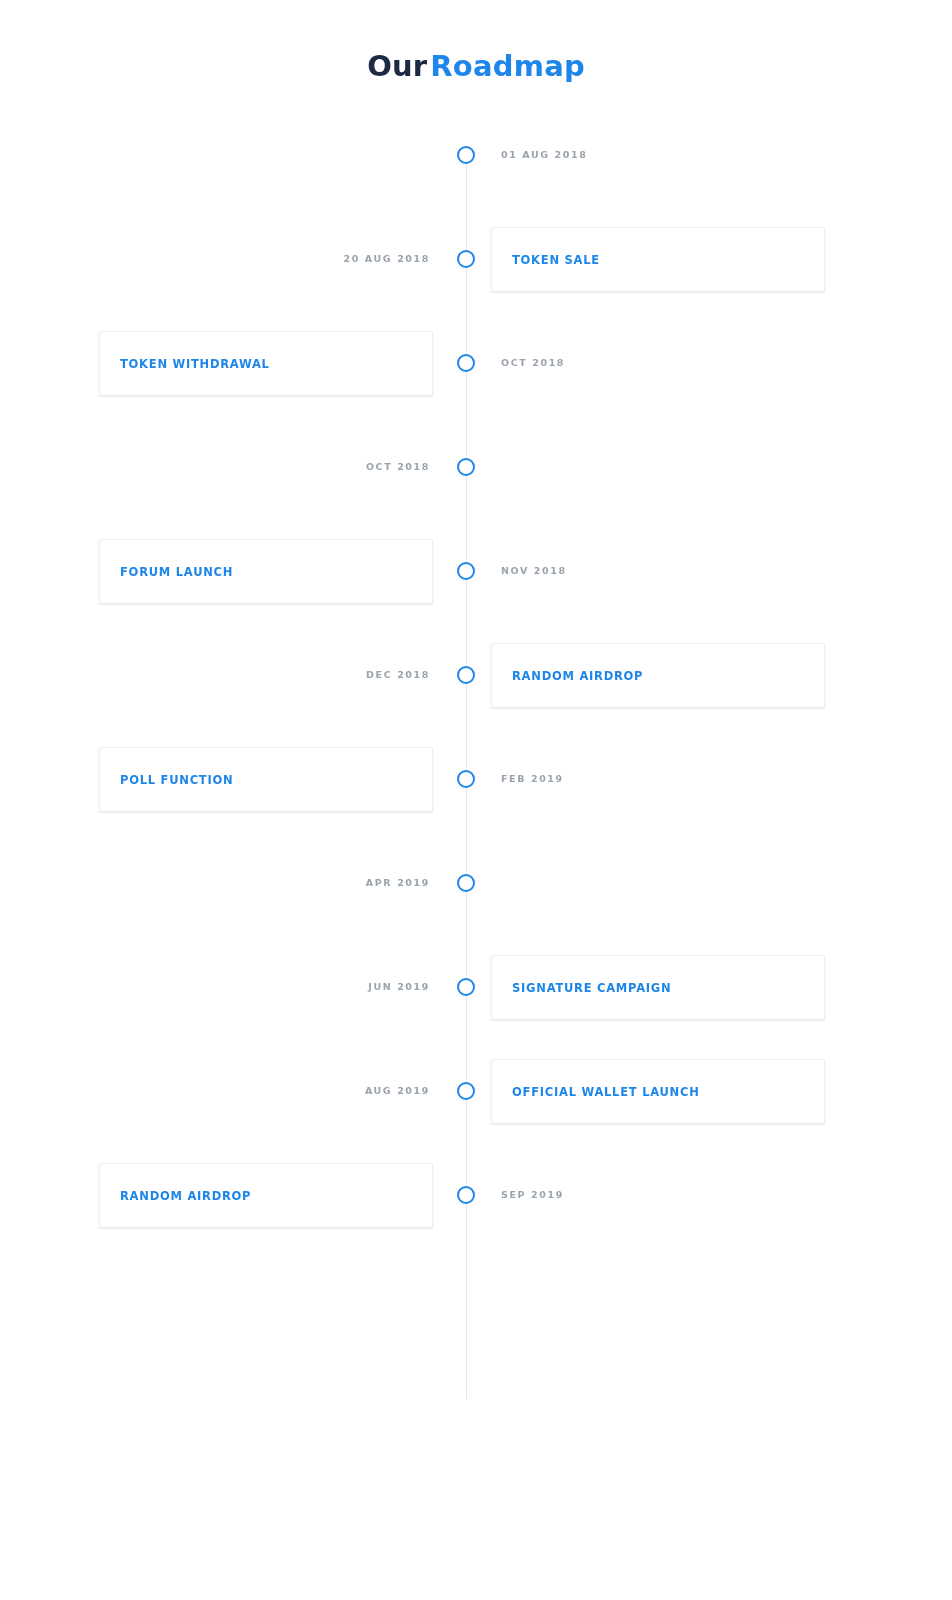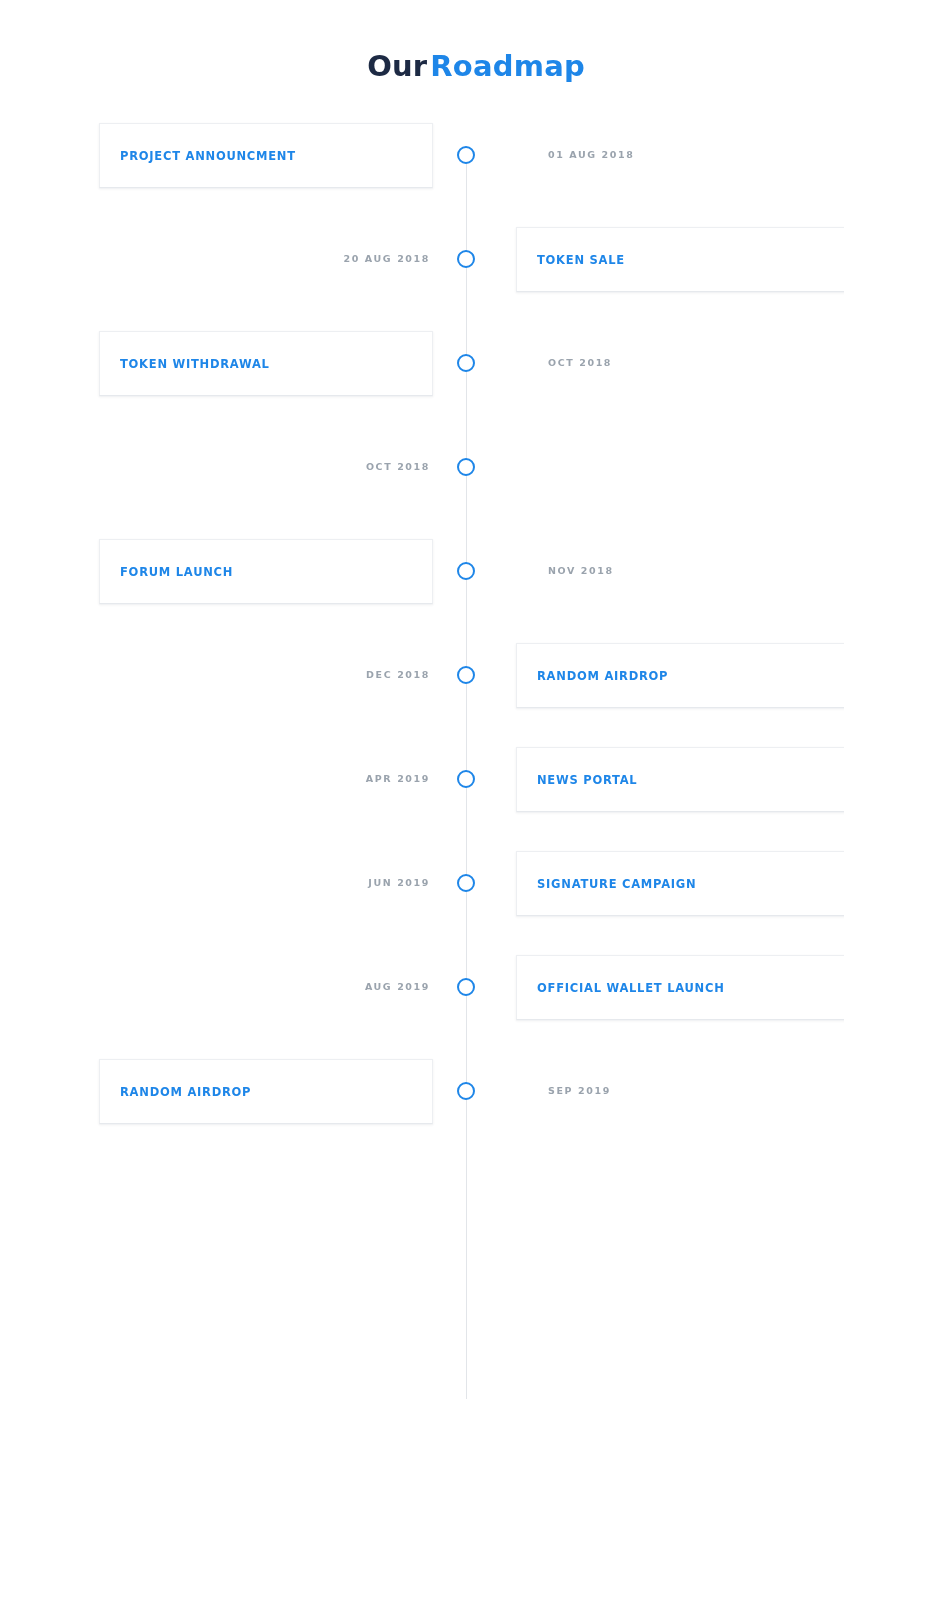--- a/index.html
+++ b/index.html
@@ -70,21 +70,21 @@
     height: 65px;
     background: #ffffff;
     border: 1px solid #edeff2;
     border-bottom-color: #e6e9ed;
     box-shadow: 0 1px 3px rgba(60, 72, 88, 0.055),
                 0 1px 1px rgba(60, 72, 88, 0.03);
     display: flex;
     align-items: center;
   }
   .row.left  .card { left: 99px; }
-  .row.right .card { left: 516px; }
+  .row.right .card { left: 491px; }
 
   .card-label {
     font-family: "DejaVu Sans", sans-serif;
     font-size: 11.5px;
     font-weight: bold;
     color: #1e86e8;
     letter-spacing: 0.75px;
     padding-left: 20px;
     white-space: nowrap;
     text-transform: uppercase;
@@ -109,39 +109,36 @@
     top: 26px;
     font-family: "DejaVu Sans", sans-serif;
     font-size: 9.5px;
     font-weight: bold;
     color: #9aa3ad;
     letter-spacing: 1.6px;
     white-space: nowrap;
     text-transform: uppercase;
     line-height: 12px;
   }
-  .row.left  .date { left: 501px; text-align: center; margin-left: 47px; }
+  .row.left  .date { left: 501px; text-align: center; }
   .row.right .date { left: 190px; width: 240px; text-align: right; }
 </style>
 </head>
 <body>
 
 <div class="page">
 
   <div class="title-wrap">
     <h1 class="title"><span class="t-dark">Our</span><span class="t-blue">Roadmap</span></h1>
   </div>
 
   <div class="spine"></div>
 
   <div class="timeline" id="timeline-root">
       <div class="row left">
-        <div class="card">
-          <span class="card-label">PROJECT ANNOUNCMENT</span>
-        </div>
         <div class="node"></div>
         <div class="date">01 AUG 2018</div>
       </div>
       <div class="row right">
         <div class="card">
           <span class="card-label">TOKEN SALE</span>
         </div>
         <div class="node"></div>
         <div class="date">20 AUG 2018</div>
       </div>
@@ -163,24 +160,28 @@
         <div class="node"></div>
         <div class="date">NOV 2018</div>
       </div>
       <div class="row right">
         <div class="card">
           <span class="card-label">RANDOM AIRDROP</span>
         </div>
         <div class="node"></div>
         <div class="date">DEC 2018</div>
       </div>
-      <div class="row right">
-        <div class="card">
-          <span class="card-label">NEWS PORTAL</span>
-        </div>
+      <div class="row left">
+        <div class="card">
+          <span class="card-label">POLL FUNCTION</span>
+        </div>
+        <div class="node"></div>
+        <div class="date">FEB 2019</div>
+      </div>
+      <div class="row right">
         <div class="node"></div>
         <div class="date">APR 2019</div>
       </div>
       <div class="row right">
         <div class="card">
           <span class="card-label">SIGNATURE CAMPAIGN</span>
         </div>
         <div class="node"></div>
         <div class="date">JUN 2019</div>
       </div>

